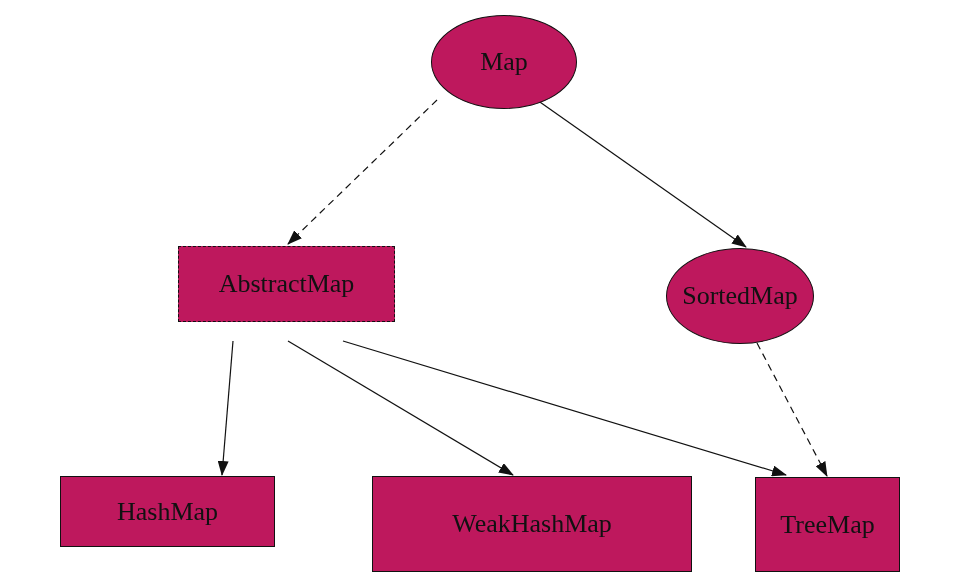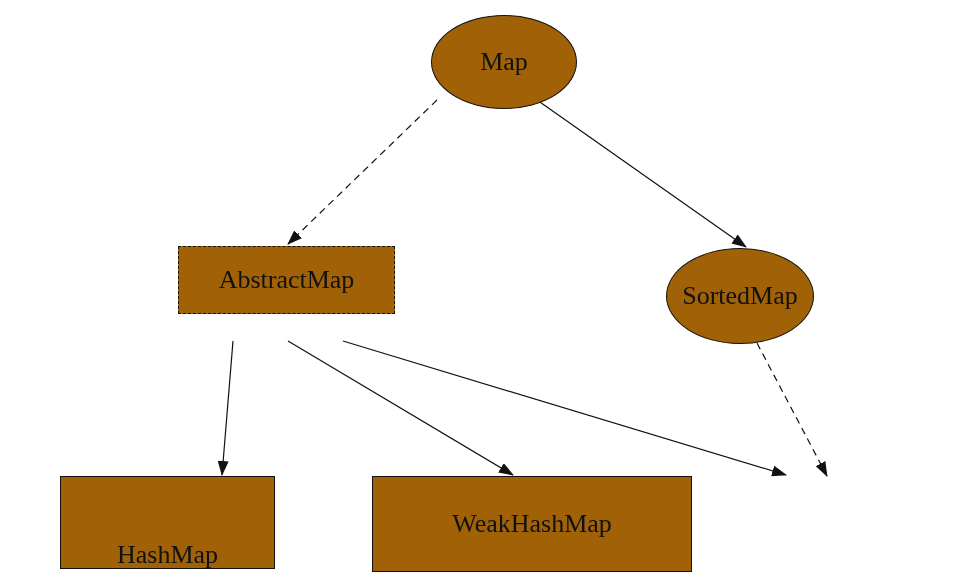--- a/index.html
+++ b/index.html
@@ -22,34 +22,34 @@
     top: 0;
     width: 972px;
     height: 588px;
   }
   .node {
     position: absolute;
     box-sizing: border-box;
     display: flex;
     align-items: center;
     justify-content: center;
-    background: #a16207;
+    background: #be185d;
     border: 1px solid #111111;
     font-size: 26px;
     line-height: 1;
     white-space: nowrap;
   }
   .node.ellipse { border-radius: 50%; }
   .node.dashed  { border-style: dashed; }
 
   
   #n-map         { left: 431px; top:  15px; width: 146px; height:  94px; }
-  #n-abstractmap { left: 178px; top: 246px; width: 217px; height:  68px; }
+  #n-abstractmap { left: 178px; top: 246px; width: 217px; height:  76px; }
   #n-sortedmap   { left: 666px; top: 248px; width: 148px; height:  96px; }
-  #n-hashmap     { left:  60px; top: 476px; width: 215px; height:  93px; align-items: flex-end; }
+  #n-hashmap     { left:  60px; top: 476px; width: 215px; height:  71px; }
   #n-weakhashmap { left: 372px; top: 476px; width: 320px; height:  96px; }
   #n-treemap     { left: 755px; top: 477px; width: 145px; height:  95px; }
 
   .edge { stroke: #111111; stroke-width: 1.2; fill: none; }
   .edge.dashed { stroke-dasharray: 7 5; }
 </style>
 </head>
 <body>
 
 <div class="canvas">
@@ -87,14 +87,17 @@
   </div>
 
   <div id="n-hashmap" class="node">
     <span>HashMap</span>
   </div>
 
   <div id="n-weakhashmap" class="node">
     <span>WeakHashMap</span>
   </div>
 
+  <div id="n-treemap" class="node">
+    <span>TreeMap</span>
+  </div>
 
 </div>
 
 </body></html>

